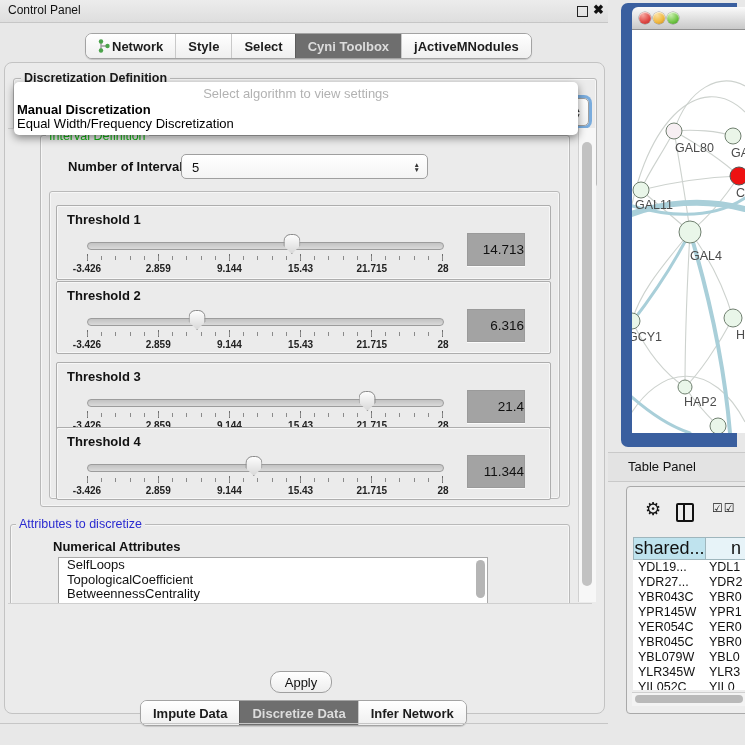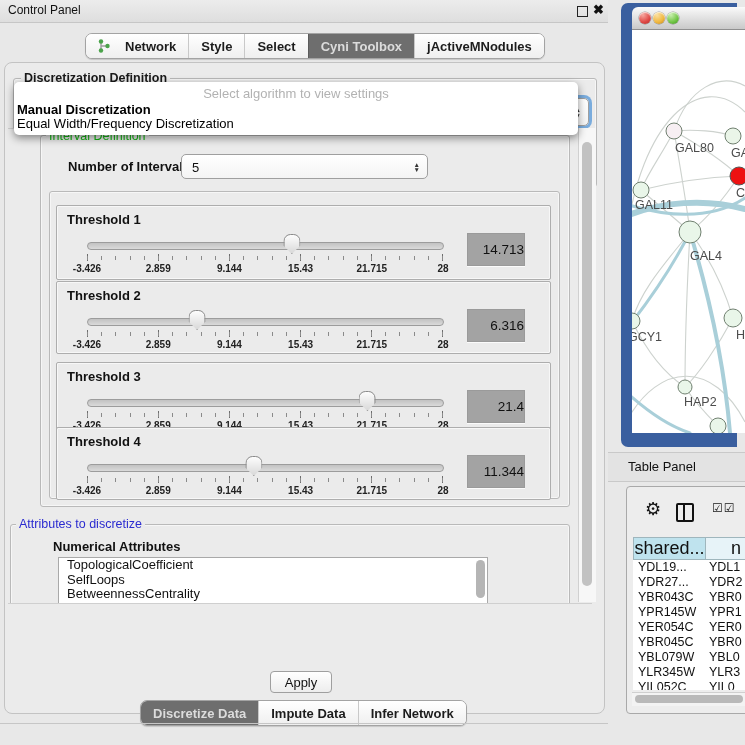--- a/index.html
+++ b/index.html
@@ -9,21 +9,21 @@
   #screen{position:relative;width:745px;height:745px;background:#e8e8e8;}
 
   
   #left{position:absolute;left:0;top:0;width:608px;height:745px;background:#e8e8e8;border-right:1px solid #c2c2c2;}
   .titlebar{position:absolute;left:0;top:0;width:608px;height:22px;background:linear-gradient(#ececec,#dedede);border-bottom:1px solid #c6c6c6;}
   .titlebar .t{position:absolute;left:8px;top:3px;font-size:12px;color:#111;}
   .float-ic{position:absolute;left:577px;top:6px;width:9px;height:9px;border:1.6px solid #222;background:transparent;}
   .close-ic{position:absolute;left:593px;top:2px;font-size:13px;font-weight:bold;color:#111;}
 
   .segstrip{position:absolute;display:flex;height:24px;border:1px solid #a3a3a3;border-radius:7px;overflow:hidden;background:#fff;box-shadow:0 1px 1px rgba(0,0,0,.15);}
-  .seg{display:flex;align-items:center;gap:15px;padding:0 12px;font-size:13px;font-weight:bold;color:#1c1c1c;background:linear-gradient(#ffffff,#efefef);border-left:1px solid #c9c9c9;white-space:nowrap;}
+  .seg{display:flex;align-items:center;gap:2px;padding:0 12px;font-size:13px;font-weight:bold;color:#1c1c1c;background:linear-gradient(#ffffff,#efefef);border-left:1px solid #c9c9c9;white-space:nowrap;}
   .seg:first-child{border-left:none;}
   .seg.sel{background:#6e6e6e;color:#dcdcdc;border-left-color:#5c5c5c;}
 
   #content{position:absolute;left:4px;top:62px;width:599px;height:650px;border:1px solid #c3c3c3;border-radius:8px;background:#ebebeb;}
 
   .group{position:absolute;border:1px solid #b9b9b9;border-radius:3px;box-shadow:inset 0 0 0 1px rgba(255,255,255,.55);}
   .gtitle{position:absolute;font-size:12.5px;background:#ebebeb;padding:0 3px;white-space:nowrap;}
   .gtitle.dark{font-weight:bold;color:#1a1a1a;}
   .gtitle.green{color:#14b714;}
   .gtitle.blue{color:#2a2ad0;}
@@ -62,21 +62,21 @@
   .ticklabels{position:absolute;left:30px;top:57px;width:356px;height:12px;}
   .ticklabels span{position:absolute;transform:translateX(-50%);font-size:10px;font-weight:bold;color:#222;white-space:nowrap;}
   .valbox{position:absolute;left:410px;top:27px;width:56px;height:31px;background:#a3a3a3;border:1px solid #9a9a9a;
           font-size:13.5px;color:#111;text-align:right;line-height:31px;box-shadow:0 1px 0 rgba(255,255,255,.8);}
 
   
   #attr-list{position:absolute;background:#fff;border:1px solid #a9a9a9;font-size:13px;color:#111;}
   #attr-list .li{padding:0 0 0 8px;line-height:14.6px;white-space:nowrap;}
   #attr-list .sb{position:absolute;right:2px;top:2px;width:9px;height:38px;border-radius:5px;background:#b5b5b5;}
 
-  .pushbtn{position:absolute;background:linear-gradient(#ffffff,#ededed);border:1px solid #9f9f9f;border-radius:4px;
+  .pushbtn{position:absolute;background:linear-gradient(#ffffff,#ededed);border:1px solid #9f9f9f;border-radius:10px;
            font-size:13px;color:#111;text-align:center;font-family:"Liberation Sans",sans-serif;}
 
   
   #right{position:absolute;left:608px;top:0;width:137px;height:745px;background:#e8e8e8;}
   #netwin{position:absolute;left:13px;top:3px;width:116px;height:444px;background:#3a5f9f;border-radius:7px 0 0 7px;}
   #net-titlebar{position:absolute;left:11px;top:4px;width:113px;height:22px;border-radius:6px 0 0 0;
       background:linear-gradient(#fafafa,#c9c9c9);border-bottom:1px solid #8f8f8f;}
   .light{position:absolute;top:5px;width:12px;height:12px;border-radius:50%;box-shadow:inset 0 1px 1px rgba(255,255,255,.7),0 0 0 .5px rgba(0,0,0,.35);}
   #net-canvas{position:absolute;left:11px;top:27px;width:113px;height:403px;background:#fff;overflow:hidden;}
   .nodelabel{font-family:"Liberation Sans",sans-serif;font-size:12.5px;fill:#4c4c4c;}
@@ -245,45 +245,45 @@
             <span style="left: 80%;">21.715</span>
             <span style="left: 100%;">28</span>
           </div>
         <div class="valbox">11.344</div>
       </div>
 
       <div class="group" style="left:2px;top:395px;width:558px;height:90px;"></div>
       <span class="gtitle blue" style="position:absolute;left:8px;top:388px;">Attributes to discretize</span>
       <span style="position:absolute;left:45px;top:410px;font-size:13px;font-weight:bold;color:#111;">Numerical Attributes</span>
       <div id="attr-list" style="left:50px;top:428px;width:428px;height:46px;">
+        <div class="li">SelfLoops</div>
         <div class="li">TopologicalCoefficient</div>
-        <div class="li">SelfLoops</div>
         <div class="li">BetweennessCentrality</div>
         <div class="sb"></div>
       </div>
     </div>
 
     <div class="vscroll">
         <div class="thumb"></div>
       </div>
 
     <div id="algo-popup">
       <div class="ph">Select algorithm to view settings</div>
       <div class="o1">Manual Discretization</div>
       <div class="o2">Equal Width/Frequency Discretization</div>
     </div>
 
     <button class="pushbtn" style="left:270px;top:671px;width:62px;height:22px;">Apply</button>
 
     <div class="segstrip" style="left:140px;top:700px;">
+      <div class="seg">
+          <span>Impute Data</span>
+        </div>
       <div class="seg sel">
           <span>Discretize Data</span>
-        </div>
-      <div class="seg">
-          <span>Impute Data</span>
         </div>
       <div class="seg">
           <span>Infer Network</span>
         </div>
     </div>
     <div class="abs" style="left:0;top:723px;width:608px;height:1px;background:#c6c6c6;"></div>
   </div>
 
   <div id="right">
 

